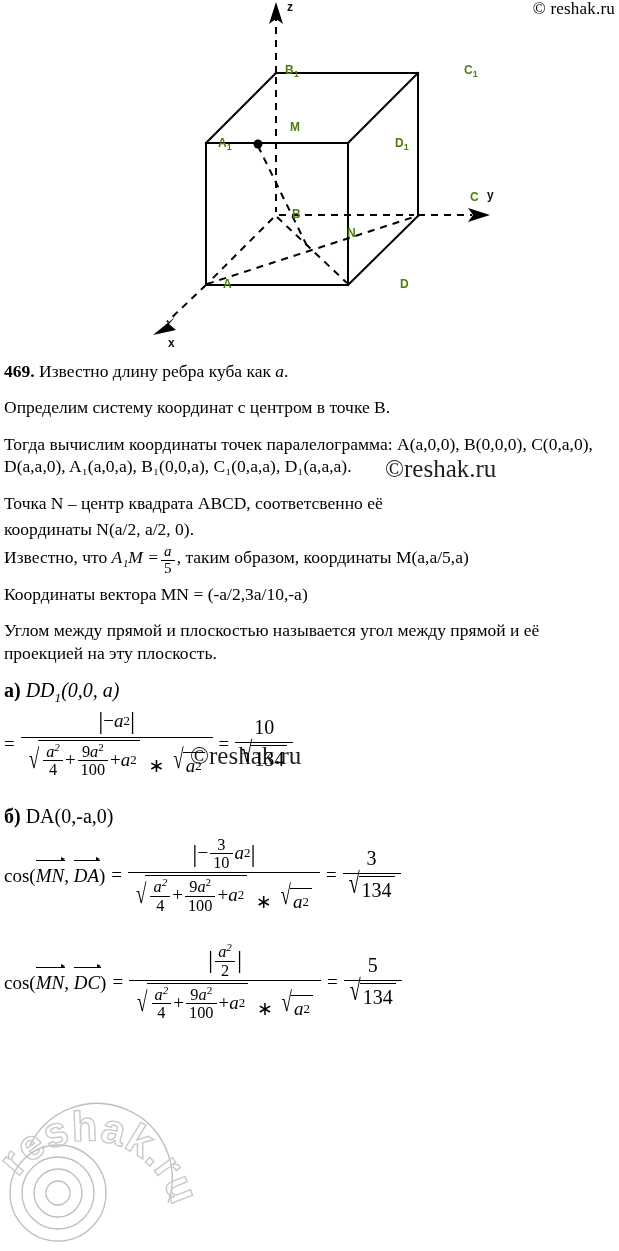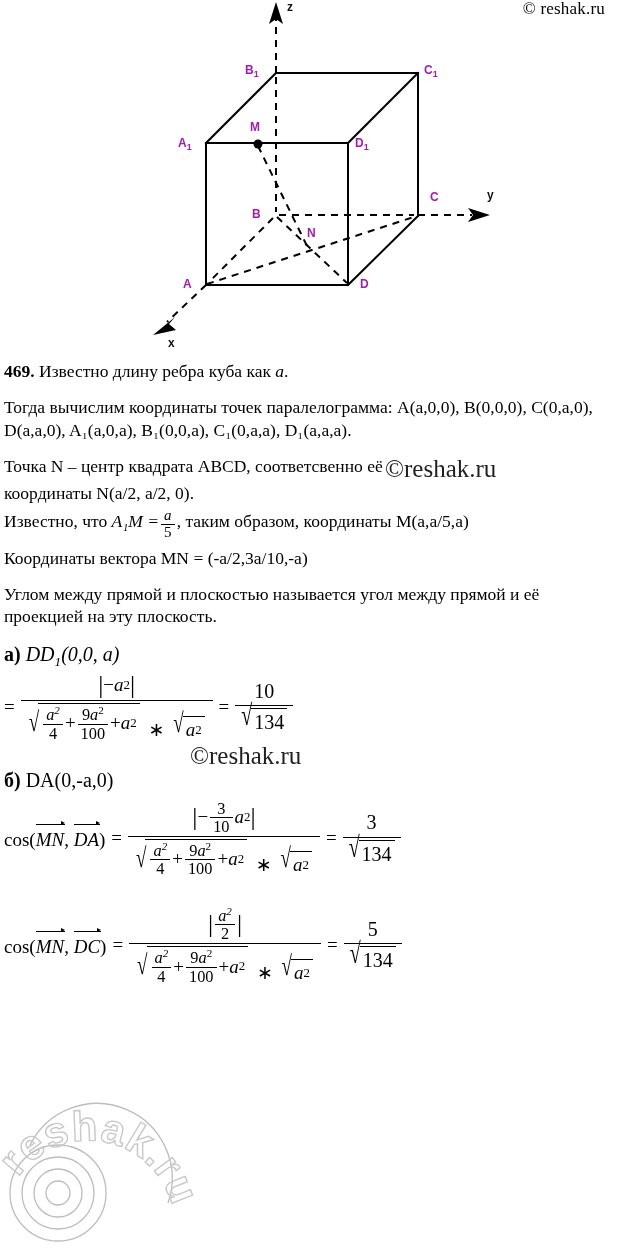--- a/index.html
+++ b/index.html
@@ -10,42 +10,43 @@
     background: #ffffff;
     font-family: "Liberation Serif", serif;
     color: #000;
     position: relative;
     overflow: hidden;
   }
 
   
   .wm-top {
     position: absolute;
-    right: 14px; top: -1px;
+    right: 4px; top: -1px;
     font-family: "Liberation Serif", serif;
     font-size: 17px;
     color: #000;
     letter-spacing: .2px;
     white-space: nowrap;
   }
 
   
   .figure {
     position: relative;
     width: 619px;
     height: 360px;
   }
   .figure svg { display:block; }
   .fig-label {
     position: absolute;
     font-family: "Liberation Sans", sans-serif;
     font-size: 12px;
     font-weight: 700;
-    color: #a21caf;
+    color: #4d7c0f;
     white-space: nowrap;
+    margin-left: 40px;
   }
   .fig-label sub { font-size: 9px; }
   .axis-label {
     position: absolute;
     font-family: "Liberation Sans", sans-serif;
     font-size: 12px;
     font-weight: 700;
     font-style: normal;
     color: #111;
   }
@@ -244,20 +245,21 @@
 </div>
 
 <div class="body">
 
   <p class="para">
     <span class="bold">469.</span>
     <span>Известно длину ребра куба как</span>
     <span class="ital">a</span><span>.</span>
   </p>
 
+  <p class="para">Определим систему координат с центром в точке B.</p>
 
   <p class="para">Тогда вычислим координаты точек паралелограмма: A(a,0,0), B(0,0,0), C(0,a,0), D(a,a,0), A₁(a,0,a), B₁(0,0,a), C₁(0,a,a), D₁(a,a,a).</p>
 
   <p class="para tight">Точка N – центр квадрата ABCD, соответсвенно её</p>
   <p class="para tight">координаты N(a/2, a/2, 0).</p>
 
   <p class="para tight" style="margin-top:2px;">
     <span>Известно, что</span>
     <span class="mi nobr">A₁M =</span><span class="frac"><span class="num mi">a</span><span class="den">5</span></span><span>, таким образом, координаты M(a,a/5,a)</span>
   </p>

